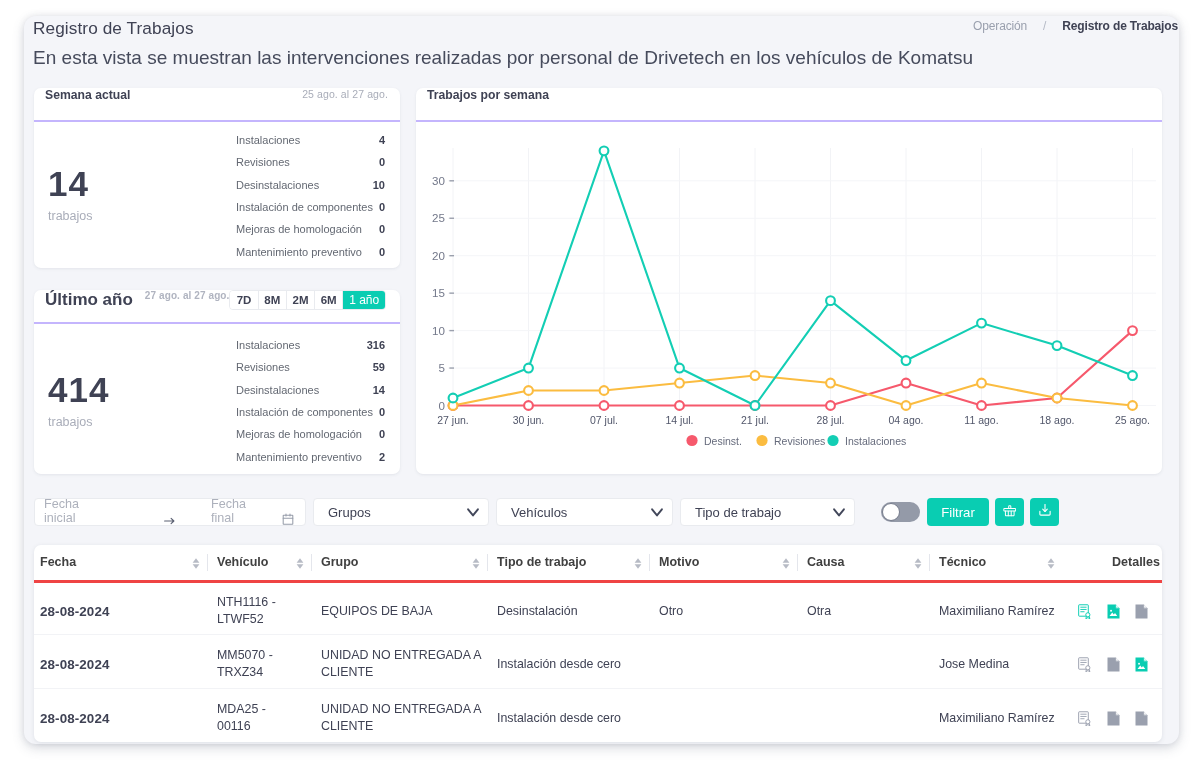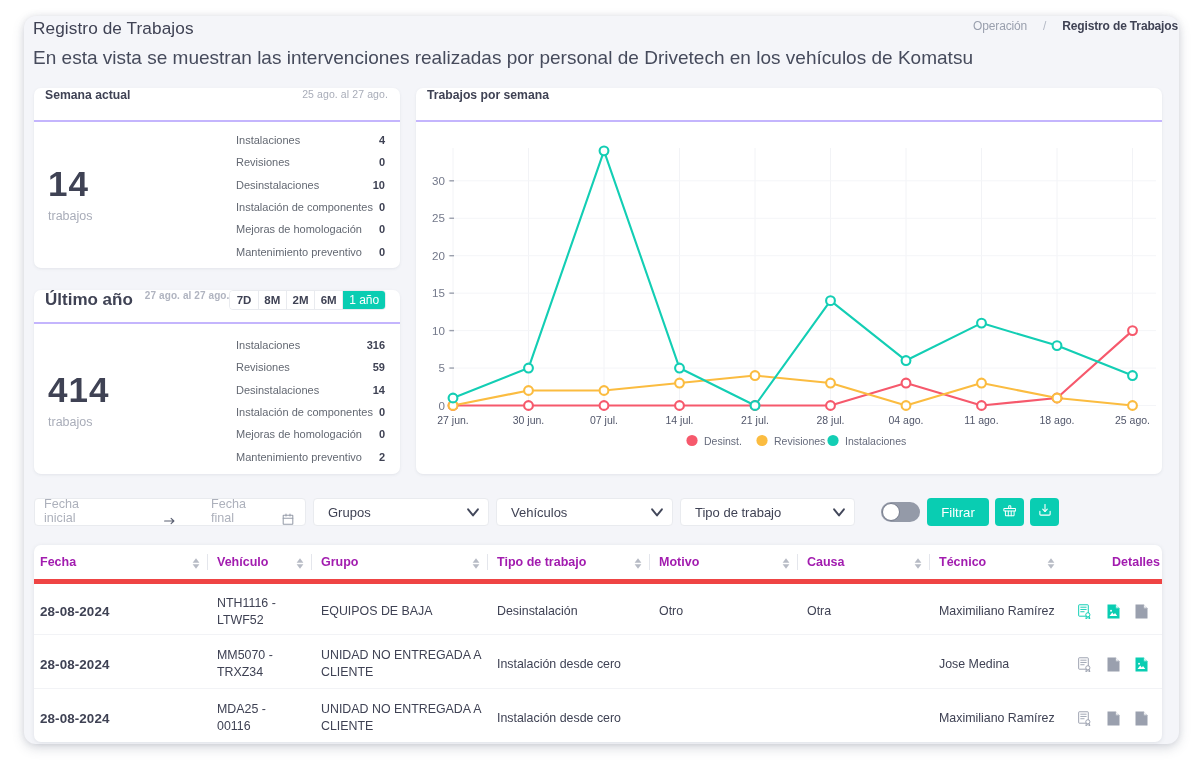--- a/index.html
+++ b/index.html
@@ -108,22 +108,22 @@
     display:flex; align-items:center; justify-content:center;
   }
 
   
   .table-card {
     position:absolute; left:10px; top:529px; width:1128px; height:197px; background:#fff;
     border-radius:7px; box-shadow:0 1px 4px rgba(80,90,110,0.13); overflow:hidden;
   }
   table { width:100%; border-collapse:collapse; table-layout:fixed; }
   thead th {
-    height:36px; font-size:12.5px; font-weight:bold; color:#a21caf; text-align:left;
-    padding:0 0 0 10px; border-bottom:5px solid #ef4444; vertical-align:middle;
+    height:36px; font-size:12.5px; font-weight:bold; color:#404040; text-align:left;
+    padding:0 0 0 10px; border-bottom:3px solid #ef4444; vertical-align:middle;
     position:relative;
   }
   thead th:first-child, tbody td:first-child { padding-left:6px;
   }
   thead th.divided::before {
     content:""; position:absolute; left:0; top:9px; bottom:9px; width:1px; background:#e4e6ec;
   }
   th .th-inner { display:flex; align-items:center; }
   th .sorter { margin-left:auto; margin-right:7px; display:flex; align-items:center; }
   tbody td {

